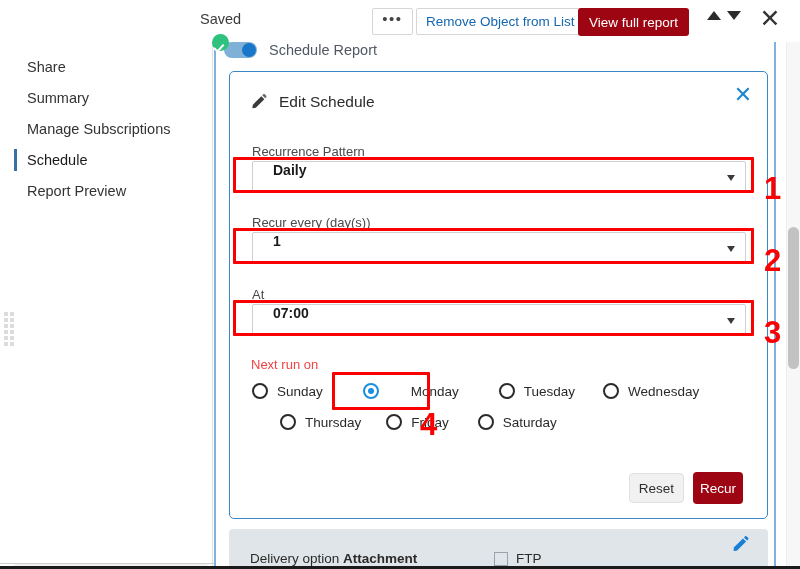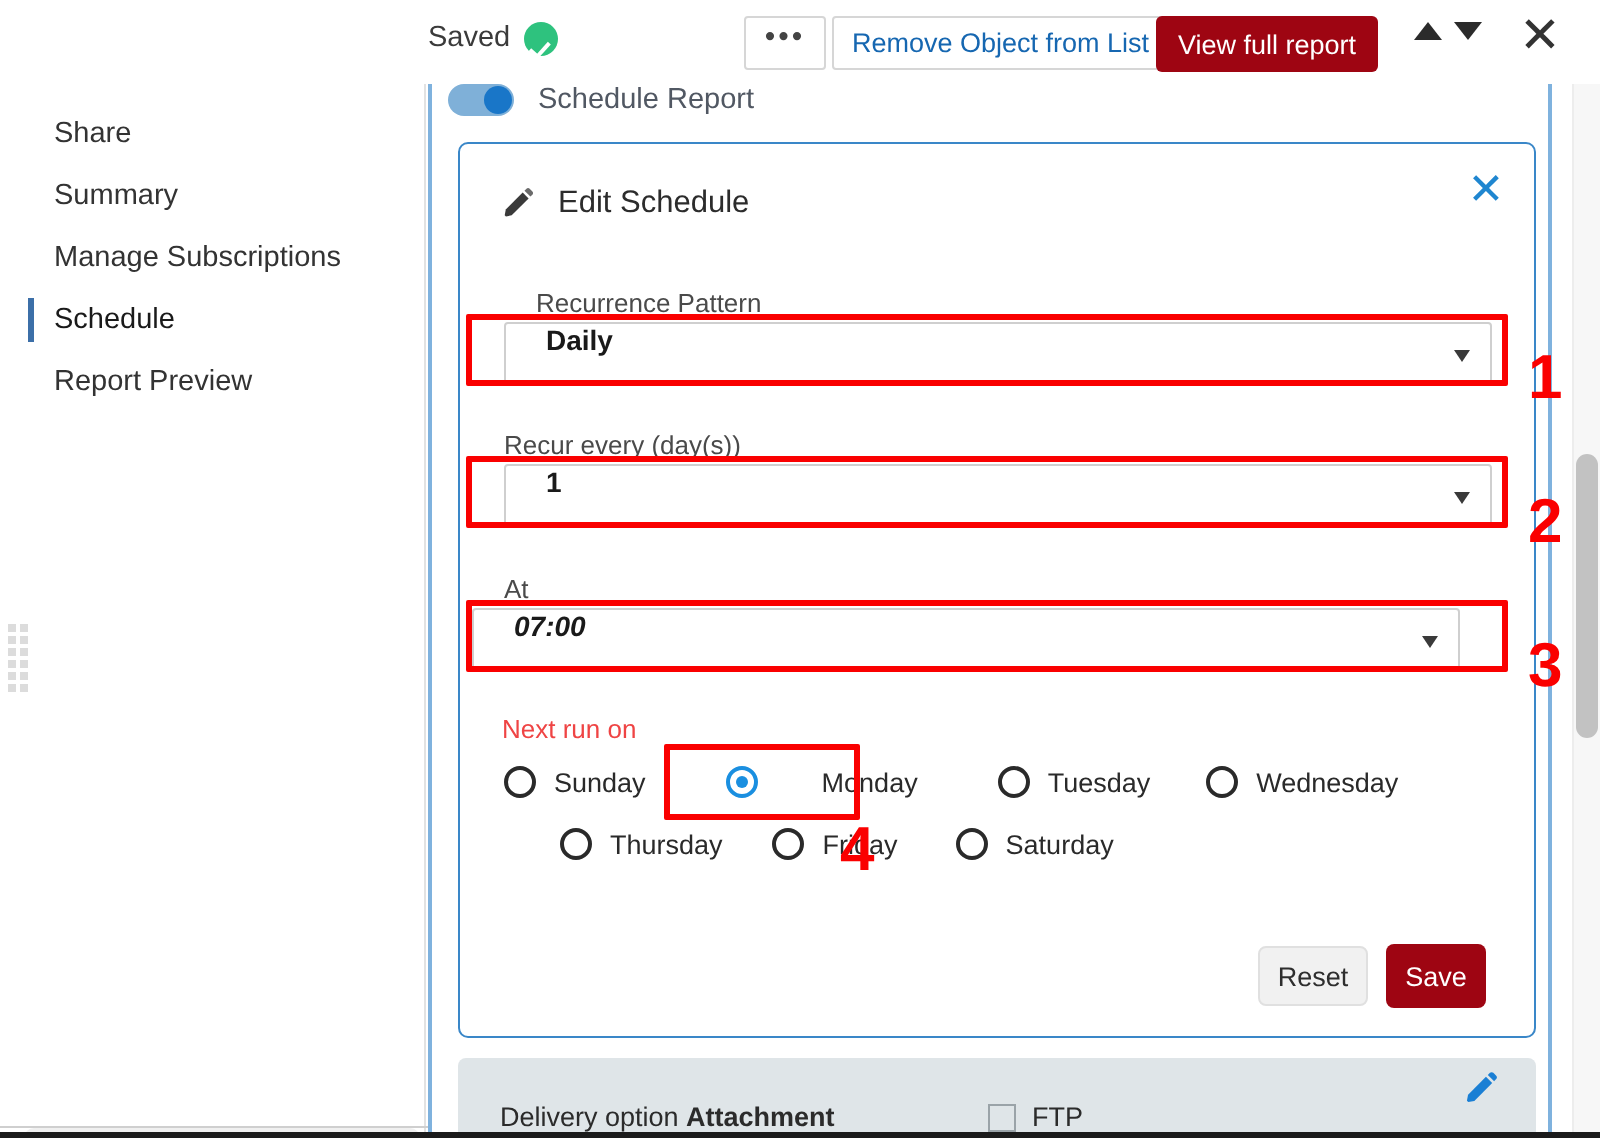--- a/index.html
+++ b/index.html
@@ -13,22 +13,22 @@
   #root { position: relative; width: 800px; height: 569px; background:#fff; }
 
   
   .topbar {
     position: absolute; left: 0; top: 0; width: 800px; height: 42px;
     background: #ffffff;
     display: flex; align-items: center;
     z-index: 40;
   }
   .saved-wrap {
-    position: absolute; left: 214px; top: 11px;
-    display: flex; align-items: flex-start; gap: 7px;
+    position: absolute; left: 200px; top: 11px;
+    display: flex; align-items: center; gap: 7px; flex-direction: column;
   }
   .saved-text { font-size: 14.5px; color: #3b3b3b; }
   .check-badge {
     width: 17px; height: 17px; border-radius: 50%;
     background: #2ec27e; position: relative; display:inline-block;
   }
   .check-badge::after{
     content:""; position:absolute; left:4.4px; top:7.6px;
     width:4px; height:7.5px; border:solid #fff;
     border-width:0 2px 2px 0; transform: rotate(42deg);
@@ -328,43 +328,43 @@
     <div class="card-title-row">
       <svg class="pencil-icon" viewBox="0 0 20 20">
         <path d="M2.6 16.2 L3.2 13.0 L12.6 3.6 L15.9 6.9 L6.5 16.3 L3.3 16.9 Z" fill="#3a3a3a"></path>
         <path d="M13.6 2.6 L14.7 1.5 C15.2 1.0 16.0 1.0 16.5 1.5 L18.0 3.0 C18.5 3.5 18.5 4.3 18.0 4.8 L16.9 5.9 Z" fill="#6b6b6b"></path>
       </svg>
       <span class="card-title">Edit Schedule</span>
     </div>
 
     <div class="card-close">✕</div>
 
-    <div class="field-label" style="left:38px; top:72px;">Recurrence Pattern</div>
+    <div class="field-label" style="left:22px; top:72px;">Recurrence Pattern</div>
     <div class="select-box" style="left:22px; top:89px; width:494px;">
       <span>Daily</span>
       <span class="select-caret"></span>
     </div>
 
     <div class="field-label" style="left:22px; top:143px;">Recur every (day(s))</div>
     <div class="select-box" style="left:22px; top:160px; width:494px;">
       <span>1</span>
       <span class="select-caret"></span>
     </div>
 
     <div class="field-label" style="left:22px; top:215px;">At</div>
-    <div class="select-box" style="left:6px; top:232px; width:494px;font-style:italic;">
+    <div class="select-box" style="left:22px; top:232px; width:494px;">
       <span>07:00</span>
       <span class="select-caret"></span>
     </div>
 
     <div class="btn-reset" style="left:399px; top:401px;">
       <span>Reset</span>
     </div>
     <div class="btn-save" style="left:463px; top:400px;">
-      <span>Save</span>
+      <span>Recur</span>
     </div>
   </div>
 
   <div class="nextrun-label">Next run on</div>
 
   <div class="radio-row" style="left:252px; top:383px; gap:28px;">
     <span class="radio-item">
       <span class="radio"></span>
       <span class="radio-label">Sunday</span>
     </span>

